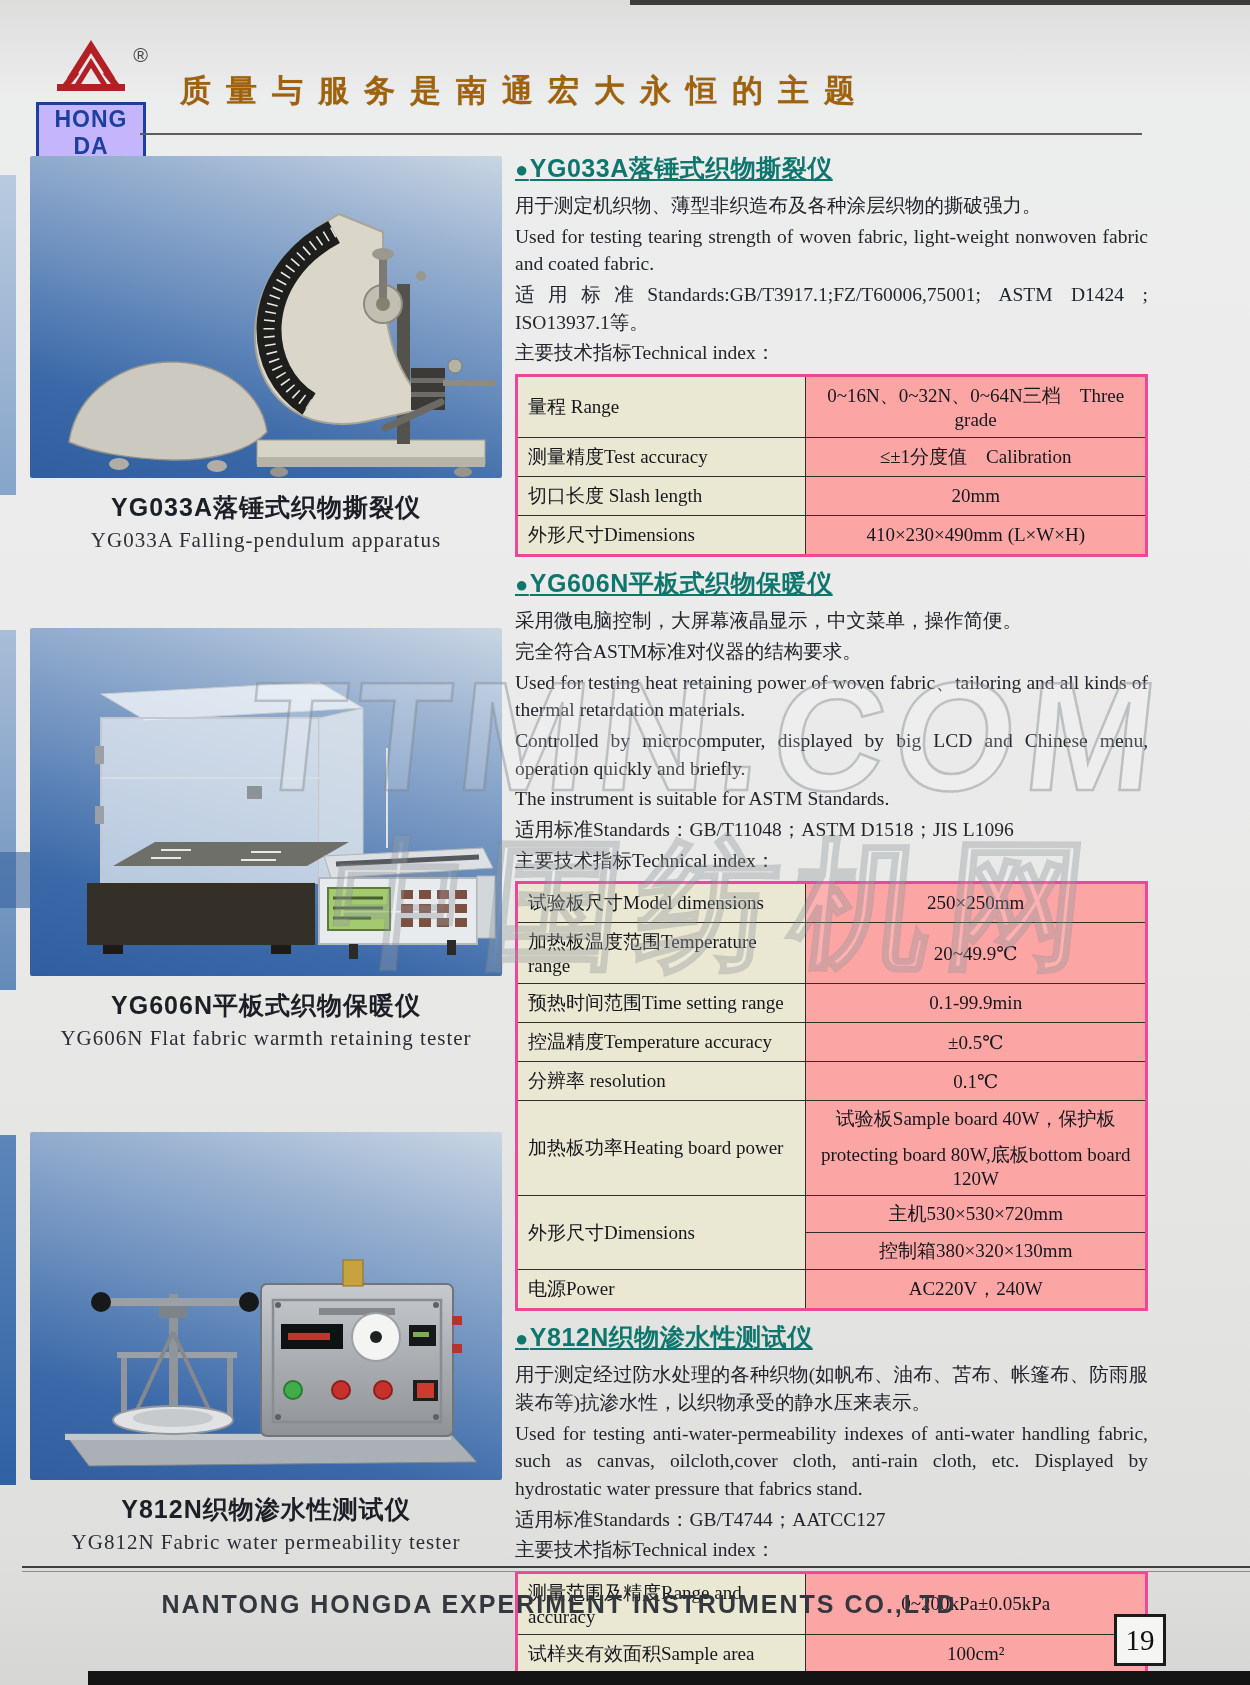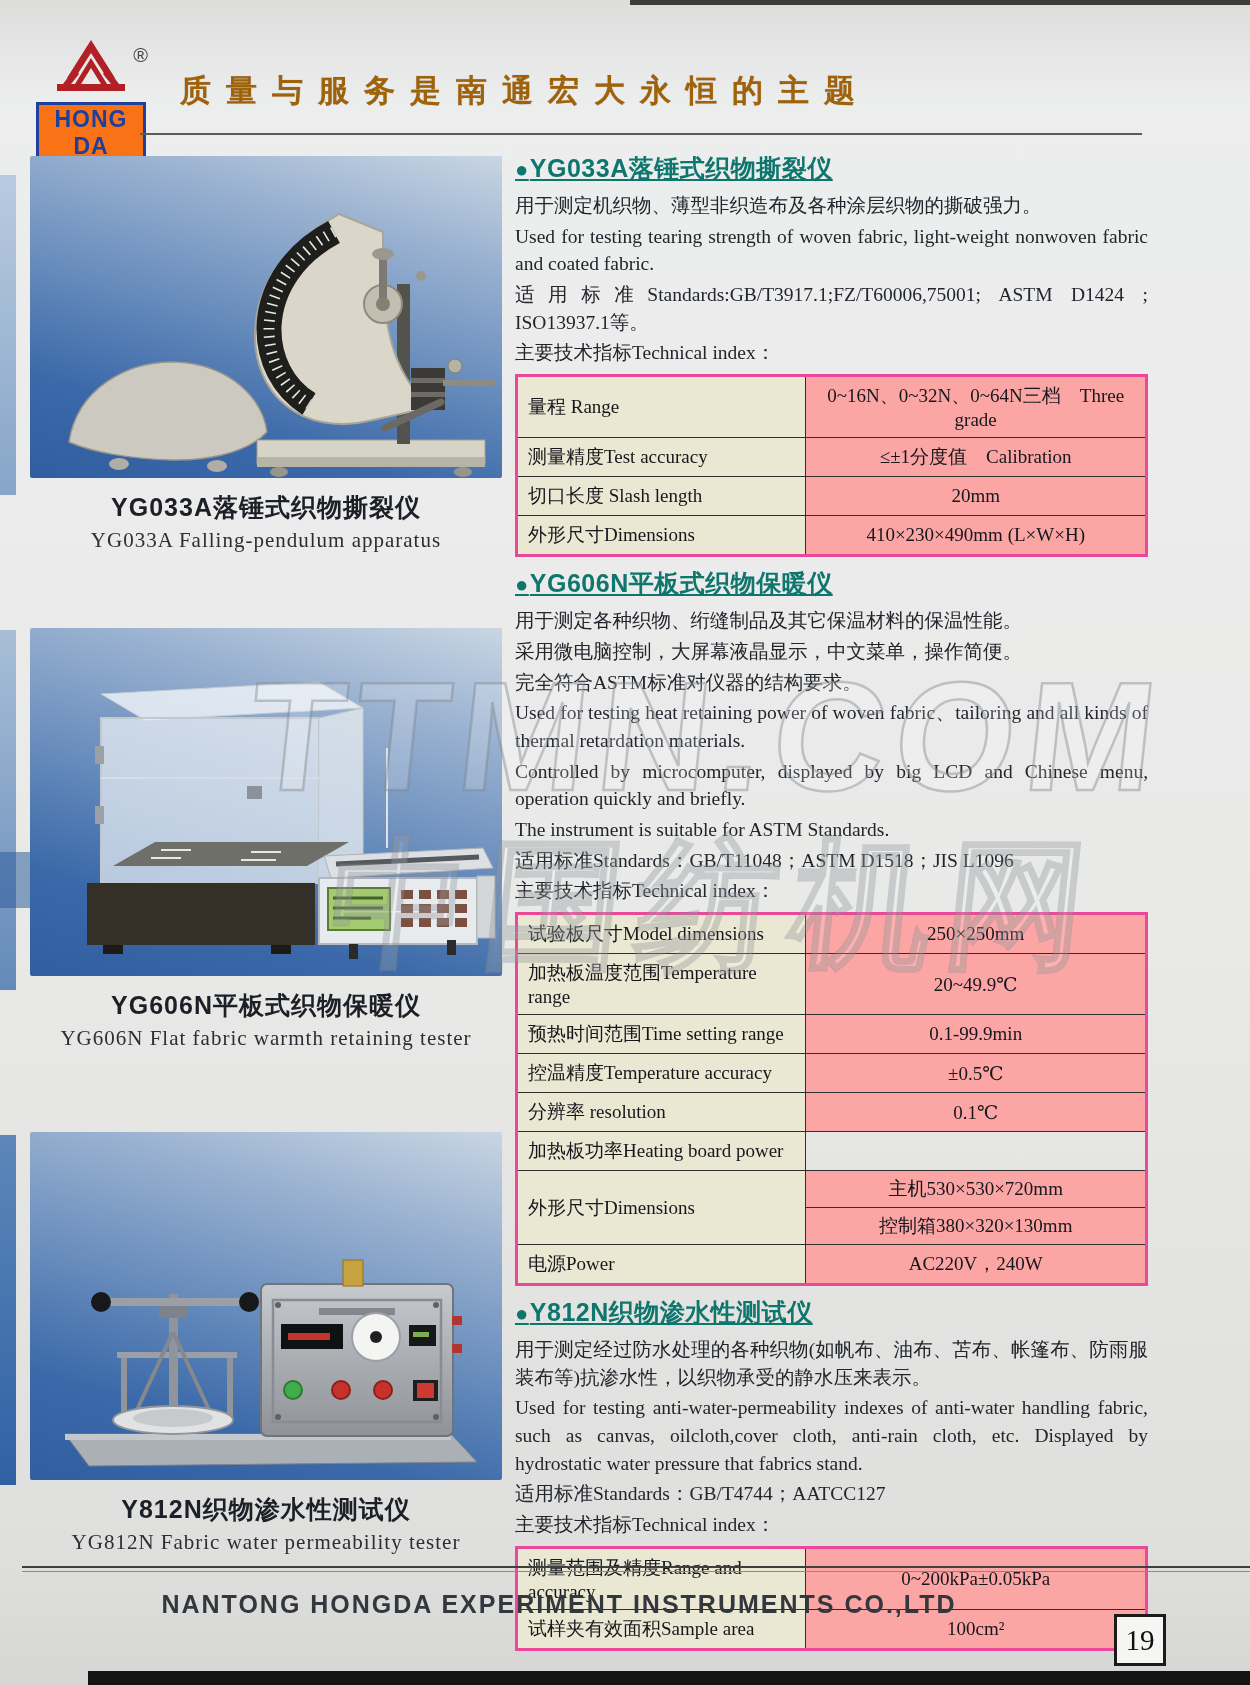--- a/index.html
+++ b/index.html
@@ -15,21 +15,21 @@
   .edge-strip.s1{top:175px;height:320px;background:linear-gradient(180deg,#acc2dc,#6d93c0);opacity:.8;}
   .edge-strip.s2{top:630px;height:360px;background:linear-gradient(180deg,#9db6d4,#4c79b0);opacity:.85;}
   .edge-strip.s3{top:1135px;height:350px;background:linear-gradient(180deg,#5d87ba,#2f61a3);}
   .edge-bit{position:absolute;left:0;top:852px;width:34px;height:56px;background:#2f5d9d;opacity:.55;}
 
   
   .logo{position:absolute;left:36px;top:38px;width:110px;text-align:center;}
   .logo-mark{display:block;margin:0 auto;}
   .logo-reg{position:absolute;right:-2px;top:6px;font-size:20px;color:#444;font-family:"Liberation Sans",sans-serif;}
   .logo-text{margin-top:2px;border:3px solid #1d3f9e;color:#1d3f9e;font-family:"Liberation Sans","DejaVu Sans",sans-serif;
-             font-weight:bold;font-size:23px;letter-spacing:1px;padding:1px 2px;background:#f97316;}
+             font-weight:bold;font-size:23px;letter-spacing:1px;padding:1px 2px;background:#c4b5fd;}
   .slogan{position:absolute;left:180px;top:70px;font-family:"Liberation Sans","DejaVu Sans",sans-serif;
           font-weight:bold;font-size:31px;letter-spacing:15px;color:#a16207;white-space:nowrap;
           text-shadow:0 0 1px rgba(75,90,114,.4);}
   .header-rule{position:absolute;left:140px;right:108px;top:133px;height:0;border-top:2px solid #5c5c5a;}
 
   
   .figure{position:absolute;left:30px;width:472px;text-align:center;}
   .photo{width:472px;border-radius:2px;display:block;
          background:linear-gradient(196deg,#c9d6e3 0%,#9db4d2 22%,#6288ba 55%,#3a68a8 78%,#305e9f 100%);}
   #fig1{top:156px;} #fig2{top:628px;} #fig3{top:1132px;}
@@ -248,21 +248,20 @@
             <div class="cell value single">20mm</div>
           </div>
           <div class="spec-row">
             <div class="cell label">外形尺寸Dimensions</div>
             <div class="cell value single">410×230×490mm (L×W×H)</div>
           </div>
         </div>
       </section>
       <section class="spec-section">
         <div class="sec-heading"><span class="bullet">●</span><span class="sec-title">YG606N平板式织物保暖仪</span></div>
-        <p class="body-par">用于测定各种织物、绗缝制品及其它保温材料的保温性能。</p>
         <p class="body-par">采用微电脑控制，大屏幕液晶显示，中文菜单，操作简便。</p>
         <p class="body-par">完全符合ASTM标准对仪器的结构要求。</p>
         <p class="body-par">Used for testing heat retaining power of woven fabric、tailoring and all kinds of thermal retardation materials.</p>
         <p class="body-par">Controlled by microcomputer, displayed by big LCD and Chinese menu, operation quickly and briefly.</p>
         <p class="body-par">The instrument is suitable for ASTM Standards.</p>
         <p class="body-par">适用标准Standards：GB/T11048；ASTM D1518；JIS L1096</p>
         <p class="body-par">主要技术指标Technical index：</p>
         <div class="spec-table">
           <div class="spec-row">
             <div class="cell label">试验板尺寸Model dimensions</div>
@@ -279,20 +278,24 @@
           <div class="spec-row">
             <div class="cell label">控温精度Temperature accuracy</div>
             <div class="cell value single">±0.5℃</div>
           </div>
           <div class="spec-row">
             <div class="cell label">分辨率 resolution</div>
             <div class="cell value single">0.1℃</div>
           </div>
           <div class="spec-row">
             <div class="cell label">加热板功率Heating board power</div>
+            <div class="cell value">
+              <div class="subval">试验板Sample board 40W，保护板</div>
+              <div class="subval">protecting board 80W,底板bottom board 120W</div>
+            </div>
           </div>
           <div class="spec-row">
             <div class="cell label">外形尺寸Dimensions</div>
             <div class="cell value split">
               <div class="subval">主机530×530×720mm</div>
               <div class="subval">控制箱380×320×130mm</div>
             </div>
           </div>
           <div class="spec-row">
             <div class="cell label">电源Power</div>

